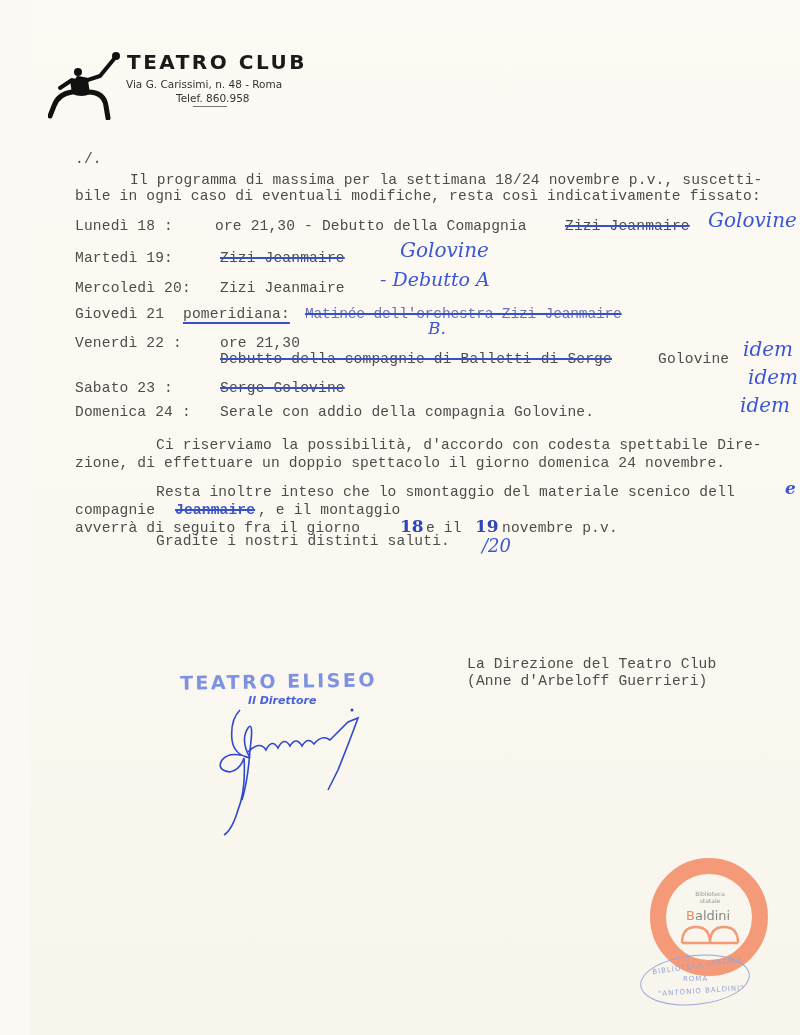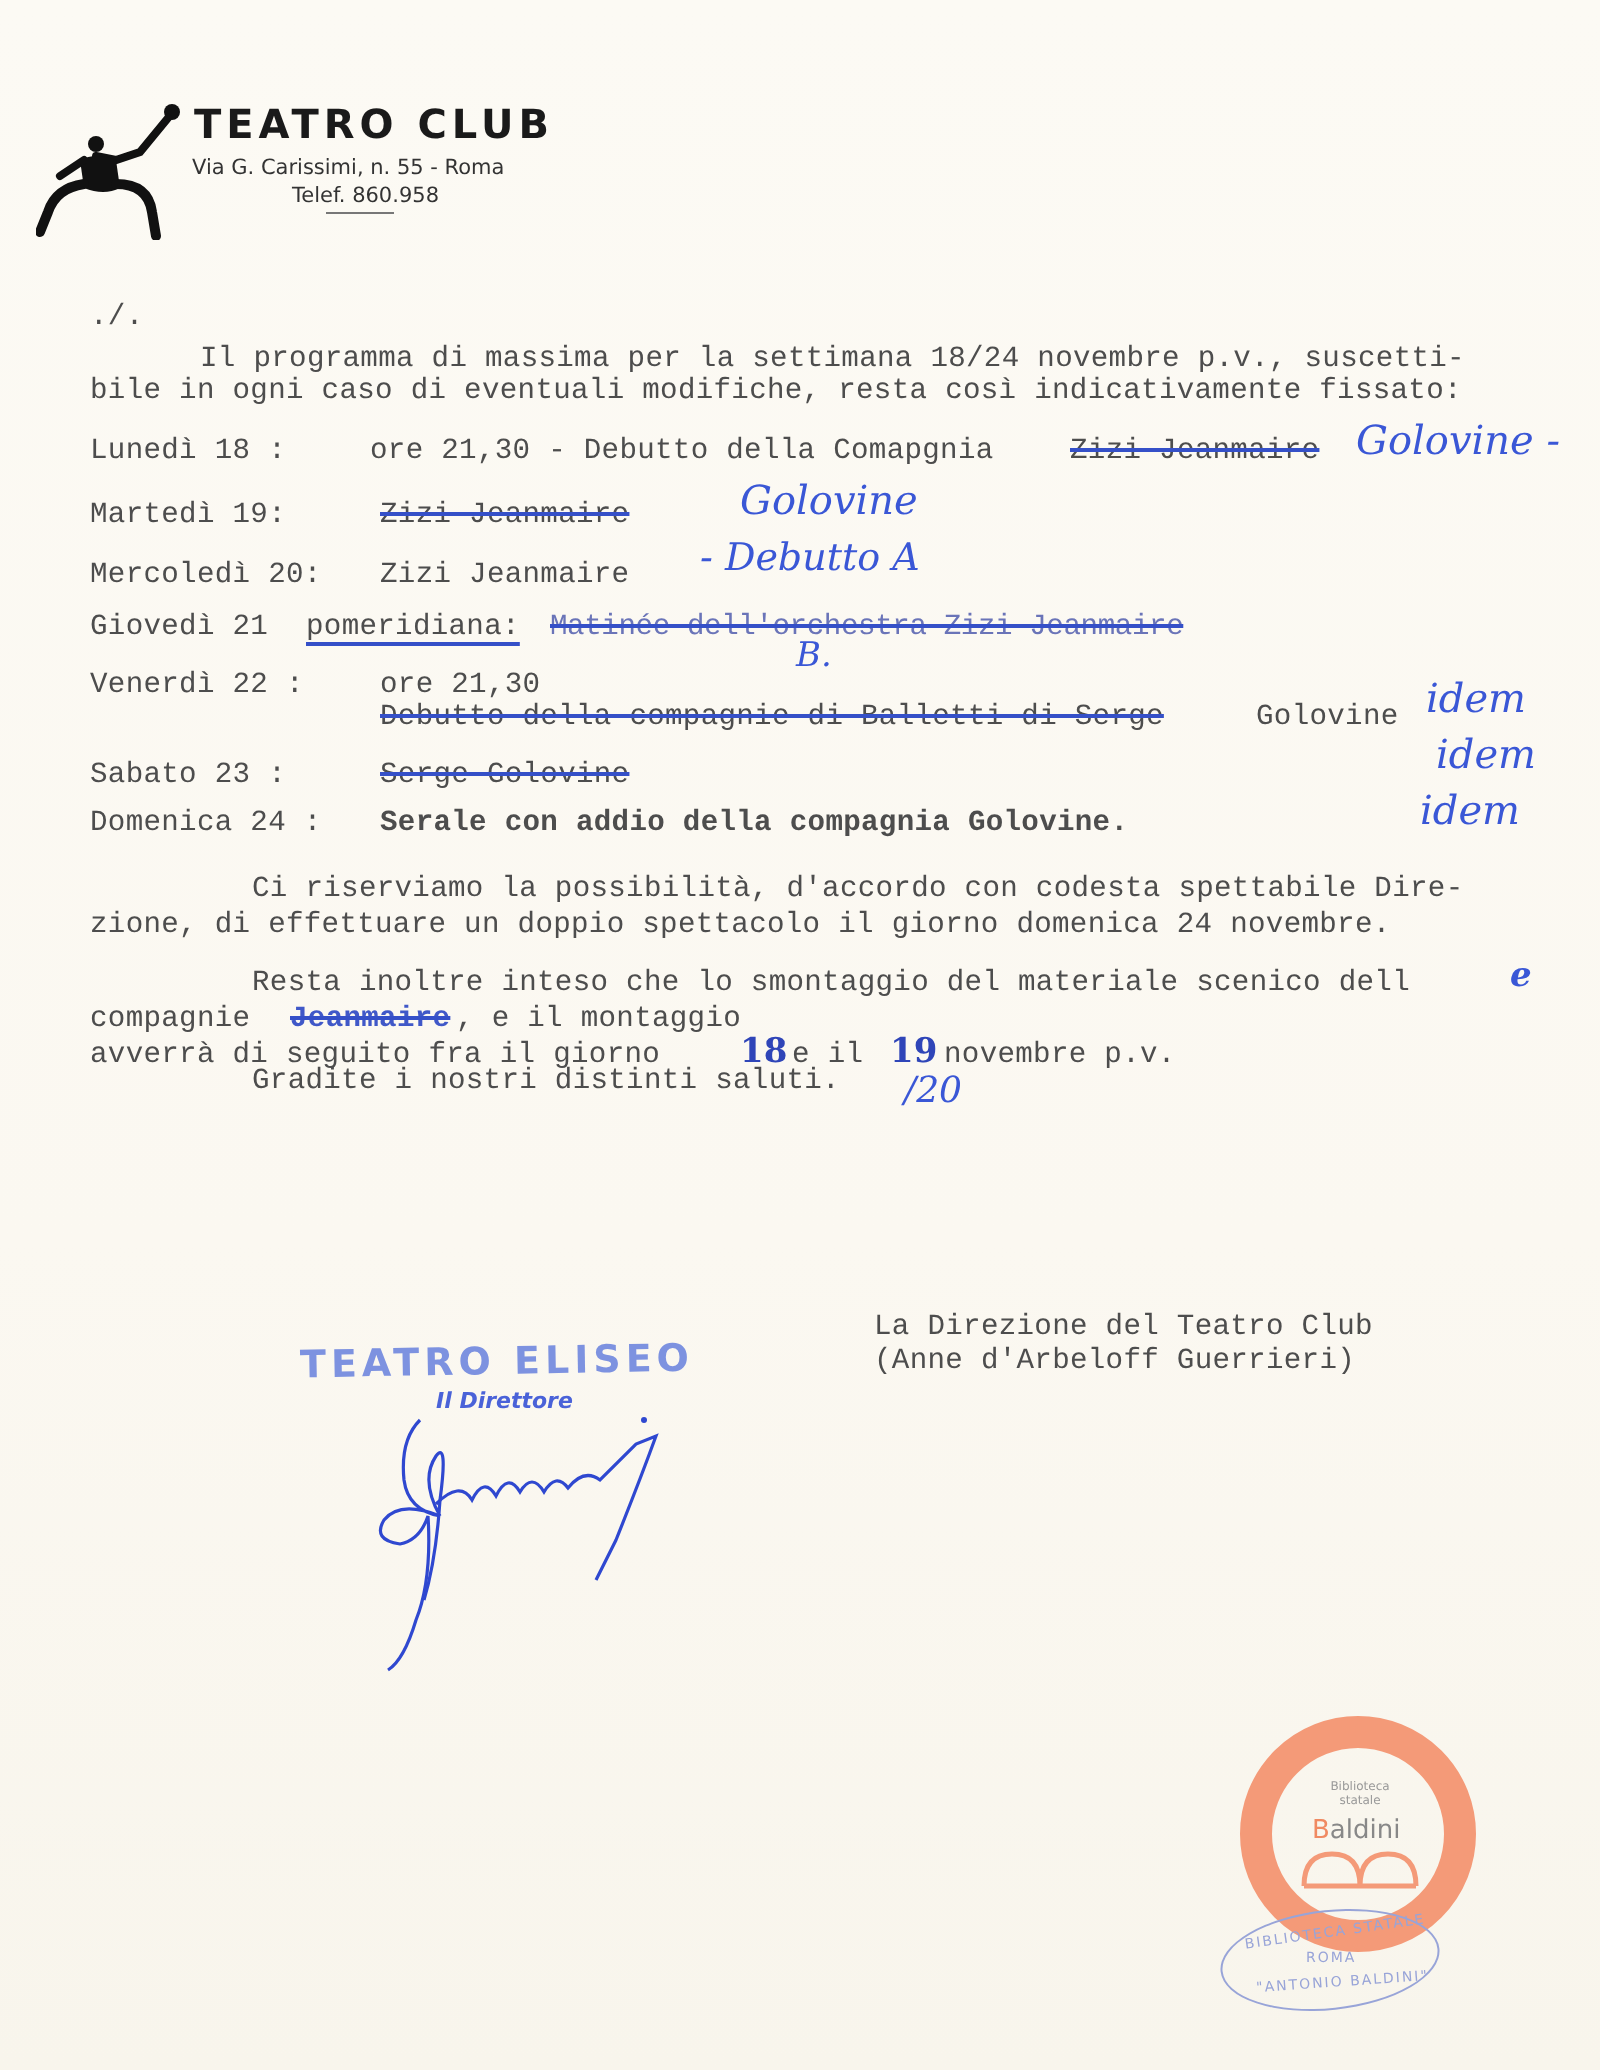--- a/index.html
+++ b/index.html
@@ -3,21 +3,21 @@
 <meta charset="utf-8">
 <style>
   html, body { margin: 0; padding: 0; }
   body {
     width: 800px; height: 1035px; overflow: hidden;
     background: #fbf9f3;
     position: relative;
     font-family: "Liberation Mono", "DejaVu Sans Mono", monospace;
     color: #4a4a4a;
   }
-  .page { position: absolute; inset: 0; background: linear-gradient(180deg,#fcfaf4 0%,#fbf8f1 60%,#f8f5ec 100%); }
+  .page { position: absolute; inset: 0; background: linear-gradient(180deg,#fcfaf4 0%,#fbf8f1 60%,#f8f5ec 100%); margin-left: 30px; }
   .abs { position: absolute; white-space: nowrap; }
   .type { font-family: "Liberation Mono", "DejaVu Sans Mono", monospace; font-size: 14.6px; color: #4d4d4d; letter-spacing: 0.15px; }
   .strike { text-decoration: line-through; text-decoration-color: #3550c8; text-decoration-thickness: 2px; }
   .hand { font-family: "DejaVu Serif", "Liberation Serif", serif; font-style: italic; color: #3a57d6; }
 
   
   .logo { position: absolute; left: 18px; top: 50px; width: 72px; height: 70px; }
   .lh-title { font-family: "DejaVu Sans", "Liberation Sans", sans-serif; font-size: 20px; font-weight: 700; color: #1a1a1a; letter-spacing: 2.5px; }
   .lh-addr { font-family: "DejaVu Sans", "Liberation Sans", sans-serif; font-size: 10.5px; color: #333; }
   .lh-rule { position: absolute; left: 163px; top: 106px; width: 34px; height: 1px; background: #777; }
@@ -42,21 +42,21 @@
   <svg class="logo" viewBox="0 0 72 70">
     <circle cx="68" cy="6" r="4" fill="#111"></circle>
     <path d="M66 9 L52 26 L40 30 L30 28" stroke="#111" stroke-width="4" fill="none" stroke-linecap="round"></path>
     <circle cx="30" cy="22" r="4" fill="#111"></circle>
     <path d="M22 30 Q30 26 40 30 L42 44 Q34 48 24 44 Z" fill="#111"></path>
     <path d="M24 42 Q10 44 6 56 L2 66" stroke="#111" stroke-width="5" fill="none" stroke-linecap="round"></path>
     <path d="M40 42 Q56 42 58 56 L60 68" stroke="#111" stroke-width="5" fill="none" stroke-linecap="round"></path>
     <path d="M24 30 L12 38" stroke="#111" stroke-width="4" fill="none" stroke-linecap="round"></path>
   </svg>
   <div class="abs lh-title" style="left:97px; top:50px;">TEATRO CLUB</div>
-  <div class="abs lh-addr" style="left:96px; top:78px;">Via G. Carissimi, n. 55 - Roma</div>
+  <div class="abs lh-addr" style="left:96px; top:78px;">Via G. Carissimi, n. 48 - Roma</div>
   <div class="abs lh-addr" style="left:146px; top:92px;">Telef. 860.958</div>
   <div class="lh-rule"></div>
 
   <div class="abs type" style="left:45px; top:151px;">./.</div>
   <div class="abs type" style="left:100px; top:172px;">Il programma di massima per la settimana 18/24 novembre p.v., suscetti-</div>
   <div class="abs type" style="left:45px; top:188px;text-align:center;">bile in ogni caso di eventuali modifiche, resta così indicativamente fissato:</div>
 
   <div class="abs type" style="left:45px; top:218px;">Lunedì 18 :</div>
   <div class="abs type" style="left:185px; top:218px;">ore 21,30 - Debutto della Comapgnia</div>
   <div class="abs type strike" style="left:535px; top:218px;">Zizi Jeanmaire</div>
@@ -79,21 +79,21 @@
   <div class="abs type" style="left:190px; top:335px;">ore 21,30</div>
   <div class="abs type strike" style="left:190px; top:351px;">Debutto della compagnie di Balletti di Serge</div>
   <div class="abs type" style="left:628px; top:351px;">Golovine</div>
   <div class="abs hand" style="left:713px; top:337px; font-size:20px;">idem</div>
 
   <div class="abs type" style="left:45px; top:380px;">Sabato 23   :</div>
   <div class="abs type strike" style="left:190px; top:380px;">Serge Golovine</div>
   <div class="abs hand" style="left:718px; top:365px; font-size:20px;">idem</div>
 
   <div class="abs type" style="left:45px; top:404px;">Domenica 24 :</div>
-  <div class="abs type" style="left:190px; top:404px;font-weight:bold;">Serale con addio della compagnia Golovine.</div>
+  <div class="abs type" style="left:190px; top:404px;">Serale con addio della compagnia Golovine.</div>
   <div class="abs hand" style="left:710px; top:393px; font-size:20px;">idem</div>
 
   <div class="abs type" style="left:126px; top:437px;">Ci riserviamo la possibilità, d'accordo con codesta spettabile Dire-</div>
   <div class="abs type" style="left:45px; top:455px;">zione, di effettuare un doppio spettacolo il giorno domenica 24 novembre.</div>
 
   <div class="abs type" style="left:126px; top:484px;">Resta inoltre inteso che lo smontaggio del materiale scenico dell</div>
   <div class="abs hand" style="left:755px; top:478px; font-size:17px; font-weight:700;">e</div>
 
   <div class="abs type" style="left:45px; top:502px;">compagnie</div>
   <div class="abs type strike" style="left:145px; top:502px; color:#4058c8; font-weight:700;">Jeanmaire</div>

